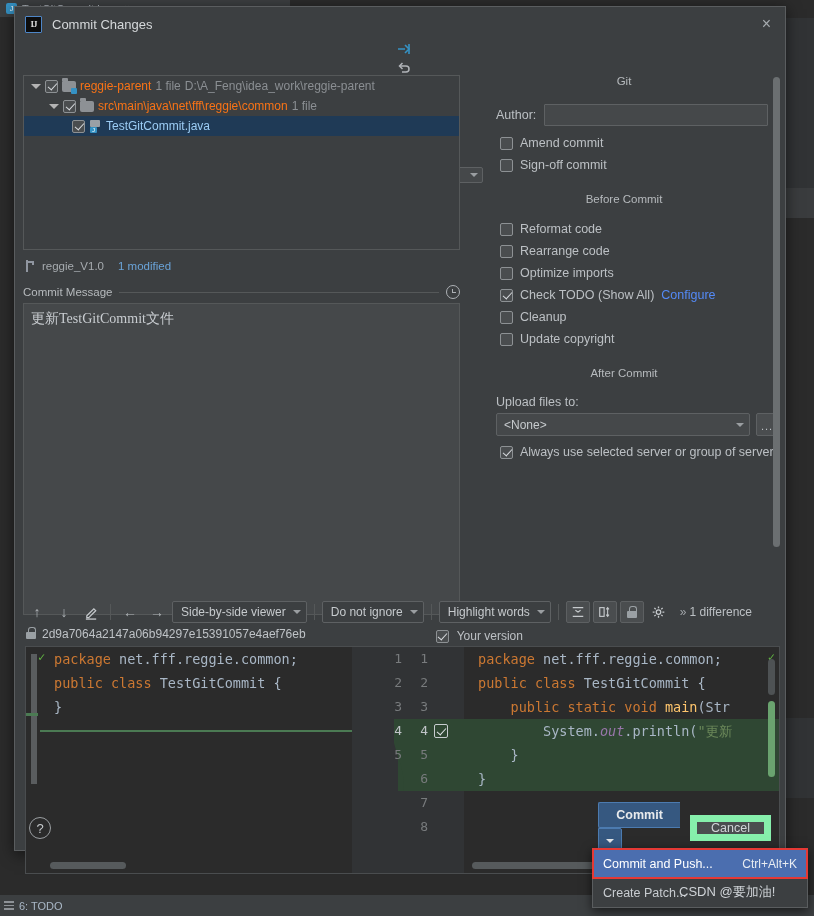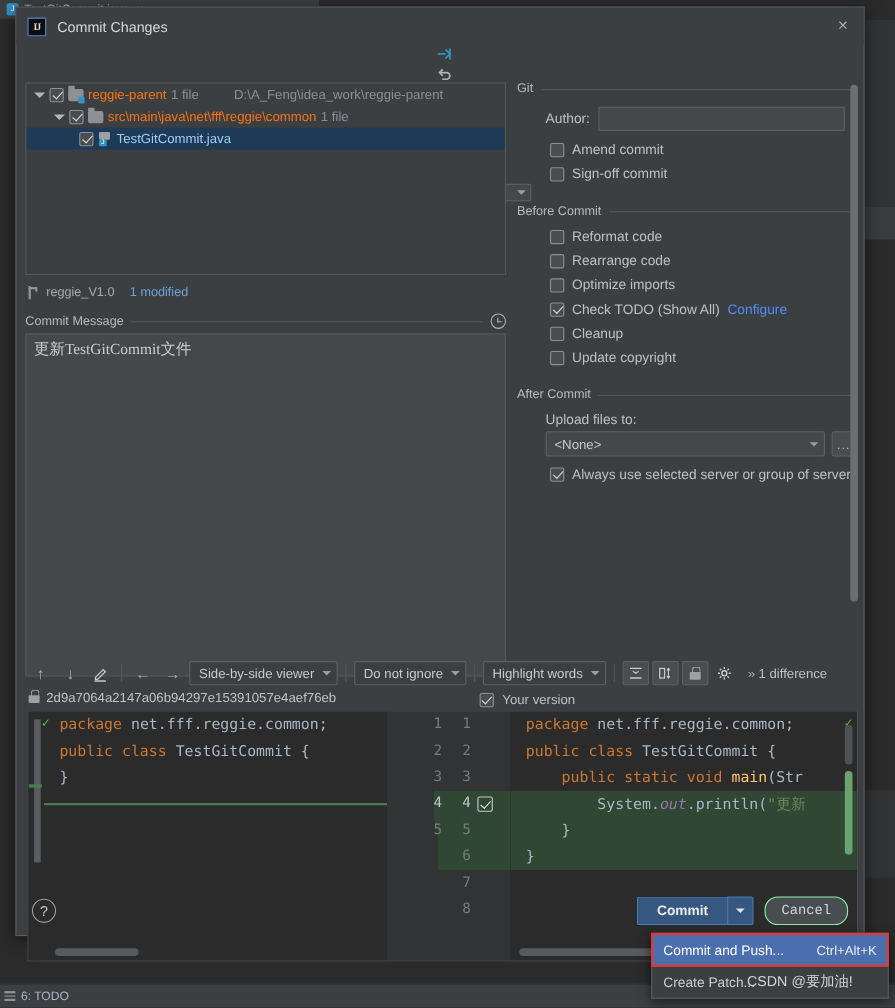--- a/index.html
+++ b/index.html
@@ -153,21 +153,21 @@
     content: ""; position: absolute; left: 1px; top: 0;
     width: 10px; height: 7px; background: #9aa0a6; border-radius: 1px;
   }
   .java-icon::after {
     content: "J"; position: absolute; left: 1px; bottom: 0;
     width: 7px; height: 6px; background: #3592c4; color: #fff;
     font-size: 6px; line-height: 6px; text-align: center; border-radius: 1px;
   }
   .node-name { color: #f97316; }
   .node-meta { color: #8b8f93; }
-  .node-path { color: #8b8f93; margin-left: 28px; }
+  .node-path { color: #8b8f93; }
   .indent-1 { padding-left: 6px; }
   .indent-2 { padding-left: 24px; }
   .indent-3 { padding-left: 48px; }
 
   
   #branch-row {
     position: absolute; left: 10px; top: 186px; height: 18px;
     display: flex; align-items: center; gap: 6px; font-size: 11.5px;
   }
   .branch-icon { width: 11px; height: 12px; position: relative; flex: none; }
@@ -202,21 +202,21 @@
     background: #45484a; border: 1px solid #555859;
     padding: 5px 7px; font-size: 14px; color: #c9cdd1;
     font-family: "Liberation Serif", serif; line-height: 1.4;
   }
 
   
   #options-panel {
     position: absolute; left: 455px; top: 4px; width: 308px; height: 492px;
     overflow: hidden;
   }
-  .grp-header { display: flex; align-items: center; gap: 7px; margin-bottom: 2px; }
+  .grp-header { display: flex; align-items: center; gap: 7px; margin-bottom: 2px; flex-direction: column; }
   .grp-header .t { font-size: 11.5px; color: #b6babd; white-space: nowrap; }
   .grp-header .r { flex: 1; height: 1px; background: #545759; }
   .opt-row {
     display: flex; align-items: center; gap: 7px; height: 22px;
     font-size: 12.5px; color: #bcc0c4; padding-left: 30px;
   }
   .opt-row .lbl { white-space: nowrap; }
   .link { color: #548af7; }
   #author-row {
     display: flex; align-items: center; gap: 8px; margin: 10px 0 6px 0;
@@ -364,38 +364,38 @@
   #dlg-footer {
     position: absolute; left: 0; bottom: 0; width: 770px; height: 44px;
     display: flex; align-items: center; padding: 0 14px;
   }
   #help-btn {
     width: 22px; height: 22px; border-radius: 50%;
     border: 1.4px solid #9a9ea1; color: #c6cacd;
     font-size: 13px; display: flex; align-items: center; justify-content: center;
   }
   #footer-right { margin-left: auto; display: flex; align-items: center; gap: 10px; }
-  #commit-split { display: flex; }
+  #commit-split { display: flex; flex-direction: column; }
   #commit-button {
     height: 26px; min-width: 82px; background: #365880;
     border: 1px solid #4c7bb0; border-right: none; border-radius: 2px 0 0 2px;
     color: #e8eaec; font-size: 12.5px; font-weight: bold;
     display: flex; align-items: center; justify-content: center; padding: 0 12px;
   }
   #commit-dropdown {
     width: 24px; height: 26px; background: #365880;
     border: 1px solid #4c7bb0; border-radius: 0 2px 2px 0;
     display: flex; align-items: center; justify-content: center;
   }
   #commit-dropdown .caret-down { border-top-color: #dfe2e5; }
   #cancel-button {
     height: 26px; min-width: 76px; background: #4a4d4f;
-    border: 1px solid #86efac; border-radius: 12px;
+    border: 7px solid #86efac; border-radius: 0;
     color: #d0d4d7; font-size: 12.5px;
-    display: flex; align-items: center; justify-content: center; padding: 0 14px; font-family: Liberation Mono, monospace;
+    display: flex; align-items: center; justify-content: center; padding: 0 14px;
   }
 
   
   #commit-menu {
     position: absolute; left: 592px; top: 848px; width: 216px;
     background: #3c3f41; border: 1px solid #5a5d5f;
     box-shadow: 0 3px 10px rgba(0,0,0,.6); z-index: 50;
   }
   .menu-item {
     height: 29px; display: flex; align-items: center; padding: 0 10px;

